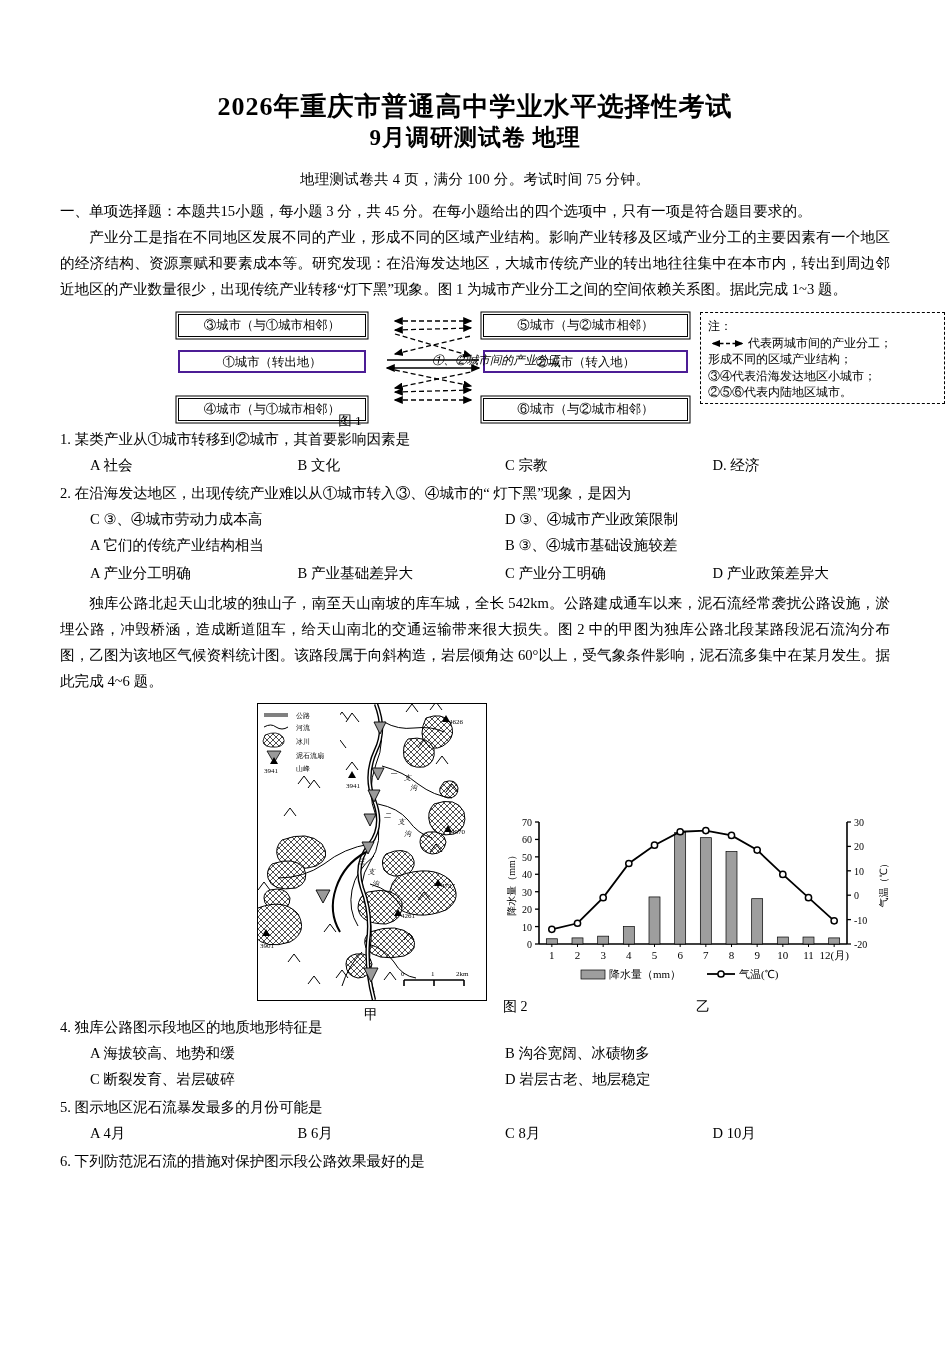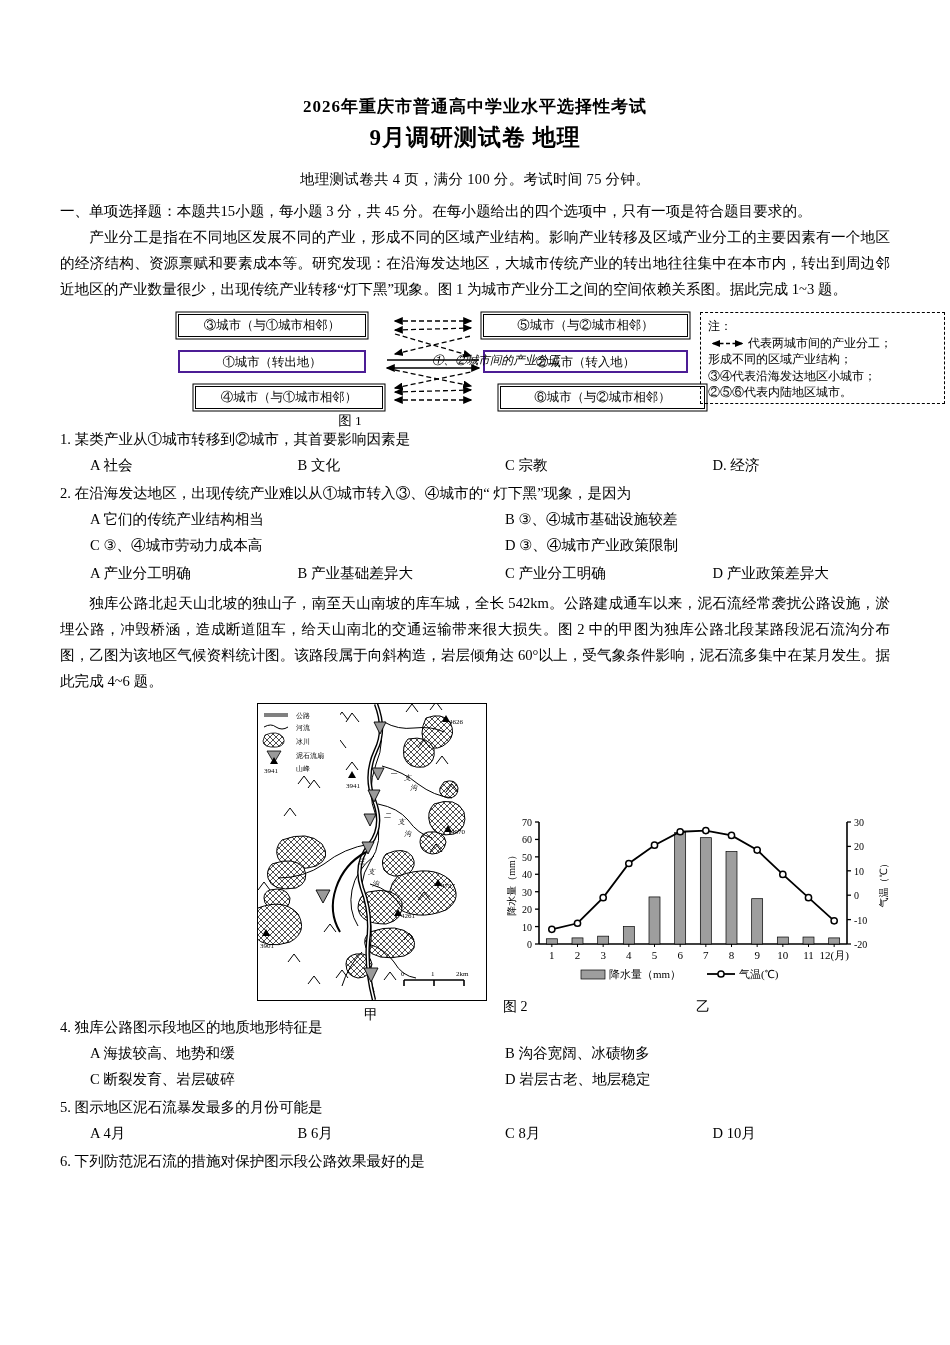--- a/index.html
+++ b/index.html
@@ -4,38 +4,38 @@
 <title>exam-paper</title>
 <style>
   html,body{margin:0;padding:0;background:#fff;}
   body{
     width:950px;height:1345px;position:relative;overflow:hidden;
     font-family:"Liberation Serif","DejaVu Serif",serif;
     color:#000;-webkit-font-smoothing:antialiased;
   }
   .page{position:relative;width:950px;height:1345px;}
   .title-block{text-align:center;padding-top:92px;}
-  .title-line1{font-size:17px;font-weight:bold;letter-spacing:1px;line-height:30px;}
+  .title-line1{font-size:26px;font-weight:bold;letter-spacing:1px;line-height:30px;}
   .title-line2{font-size:23px;font-weight:bold;letter-spacing:1px;line-height:32px;}
   .subtitle{text-align:center;font-size:14.5px;margin-top:16px;letter-spacing:.3px;}
   .body-col{margin:0 60px;font-size:14.6px;line-height:26px;text-align:justify;}
   .sec-head{margin-top:9px;}
   .para{text-indent:2em;}
   
   .fig1-wrap{position:relative;margin:10px 0 0 0;height:112px;}
   .fig1-inner{position:absolute;left:118px;top:0;width:510px;height:95px;}
   .fbox{
     position:absolute;border:2px solid #4c1d95;box-sizing:border-box;
     font-size:12.4px;text-align:center;line-height:20px;height:23px;
     font-family:"Liberation Serif",serif;white-space:nowrap;
   }
   .fbox.dbl{border:1px solid #000;box-shadow:0 0 0 1.5px #fff,0 0 0 2.5px #000;}
   .col-l{left:0;width:188px;}
   .col-r{left:305px;width:205px;}
-  .row1{top:2px;} .row2{top:38px;} .row3{top:74px;margin-left:17px;}
+  .row1{top:2px;} .row2{top:38px;} .row3{top:86px;}
   .mid-label{
     position:absolute;left:208px;top:38px;width:100px;height:22px;
     font-size:11.6px;font-style:italic;text-align:center;line-height:22px;white-space:nowrap;
     z-index:4;
     margin-left:46px;
   }
   .conn{position:absolute;left:205px;top:0;width:100px;height:95px;}
   .legend1{
     position:absolute;left:640px;top:0;width:245px;height:92px;
     border:1px dashed #000;box-sizing:border-box;padding:5px 7px;
@@ -148,26 +148,26 @@
         <div class="o">A 社会</div>
         <div class="o">B 文化</div>
         <div class="o">C 宗教</div>
         <div class="o">D. 经济</div>
       </div>
     </div>
 
     <div class="q">
       <div class="qstem">2. 在沿海发达地区，出现传统产业难以从①城市转入③、④城市的“ 灯下黑”现象，是因为</div>
       <div class="opts opts2">
+        <div class="o">C ③、④城市劳动力成本高</div>
+        <div class="o">D ③、④城市产业政策限制</div>
+      </div>
+      <div class="opts opts2">
         <div class="o">A 它们的传统产业结构相当</div>
         <div class="o">B ③、④城市基础设施较差</div>
-      </div>
-      <div class="opts opts2">
-        <div class="o">C ③、④城市劳动力成本高</div>
-        <div class="o">D ③、④城市产业政策限制</div>
       </div>
     </div>
 
     <div class="q">
       <div class="opts opts4">
         <div class="o">A 产业分工明确</div>
         <div class="o">B 产业基础差异大</div>
         <div class="o">C 产业分工明确</div>
         <div class="o">D 产业政策差异大</div>
       </div>

